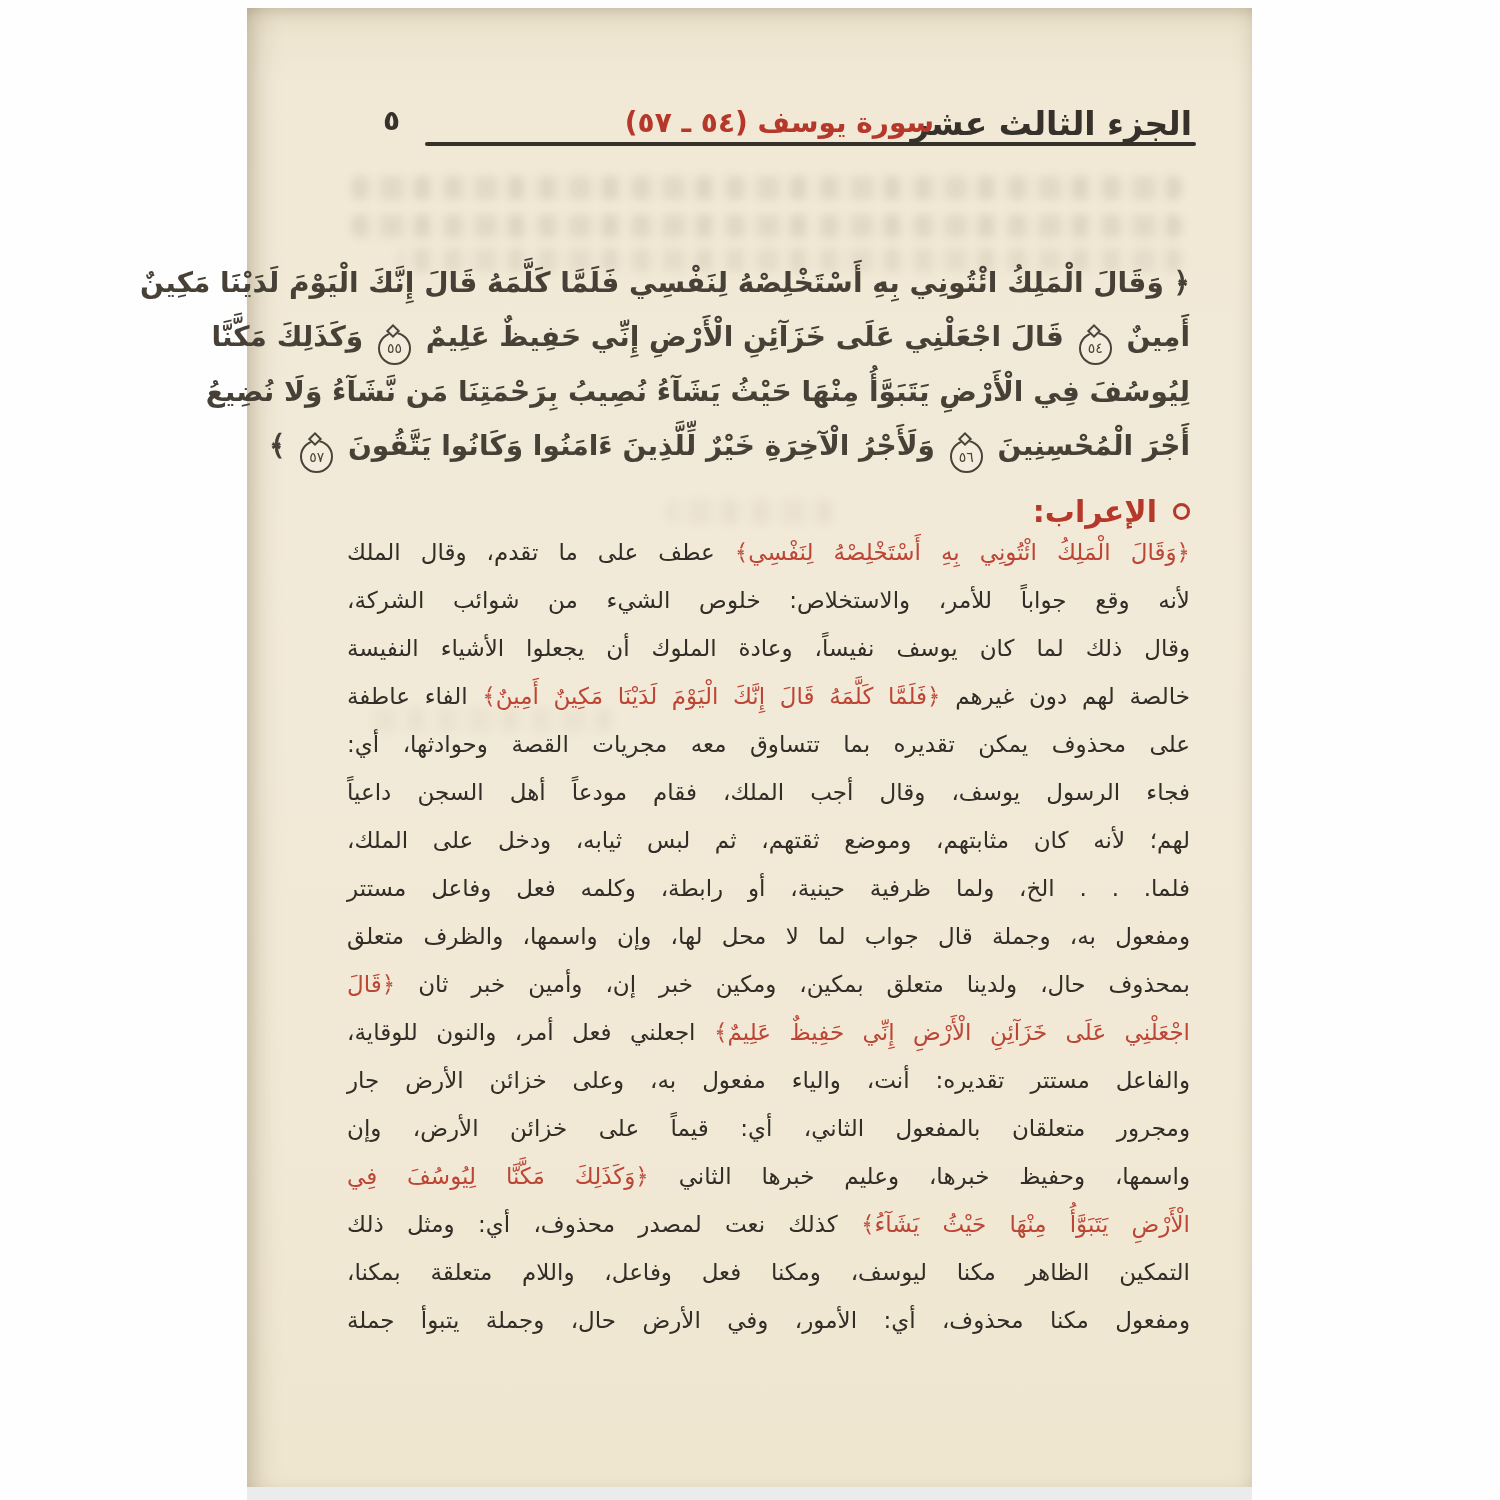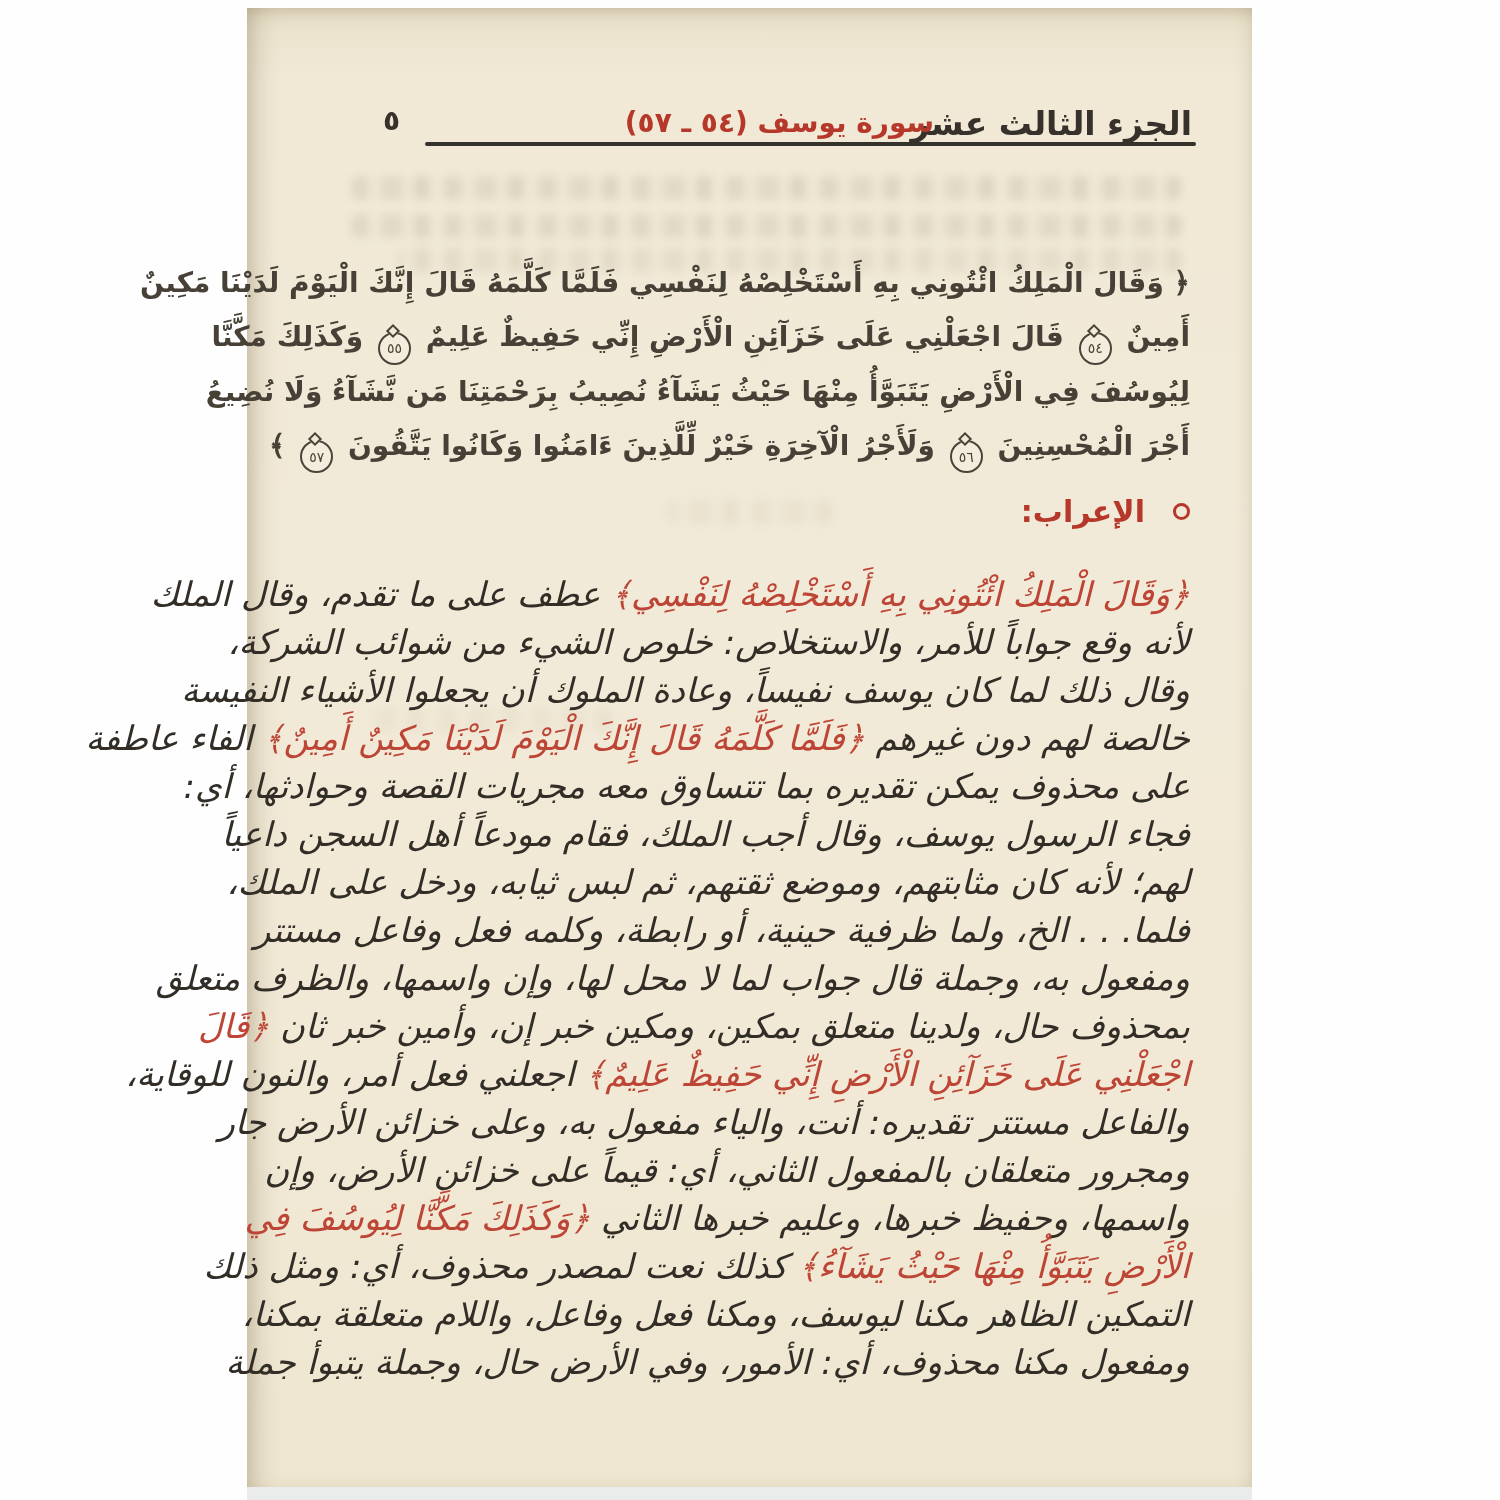--- a/index.html
+++ b/index.html
@@ -57,33 +57,32 @@
     width:33px;height:33px;border:2.5px solid #4a4339;border-radius:50%;
     font-size:14px;font-weight:normal;color:#4a4339;line-height:1;
     vertical-align:-7px;margin:0 5px;position:relative;background:rgba(255,255,255,.15);
   }
   .aya::before{
     content:"";position:absolute;top:-8px;right:11px;width:6px;height:6px;
     border:2px solid #4a4339;transform:rotate(45deg);background:var(--paper);
   }
   
   .sect{
-    position:absolute;top:486px;right:62px;display:flex;align-items:center;gap:28px;
+    position:absolute;top:486px;right:62px;display:flex;align-items:center;gap:16px;
     color:var(--red);font-size:30px;font-weight:bold;direction:rtl;
   }
   .sect-circle{
     width:17px;height:17px;border:3.5px solid var(--red);border-radius:50%;
     display:inline-block;flex:none;
   }
   
   .bodytext{
-    position:absolute;top:562px;right:62px;left:100px;
-    font-size:34px;line-height:48px;color:var(--ink);
+    position:absolute;top:520px;right:62px;left:100px;
+    font-size:23px;line-height:48px;color:var(--ink);
     direction:rtl;
-    font-style:italic;
   }
   .bline{text-align:justify;text-align-last:justify;white-space:nowrap;}
   .bline .red{color:#bd4536;}
   .bline .ink{color:var(--ink);}
 </style>
 </head>
 <body>
 
 <div class="scan">
   <div class="page" lang="ar">

